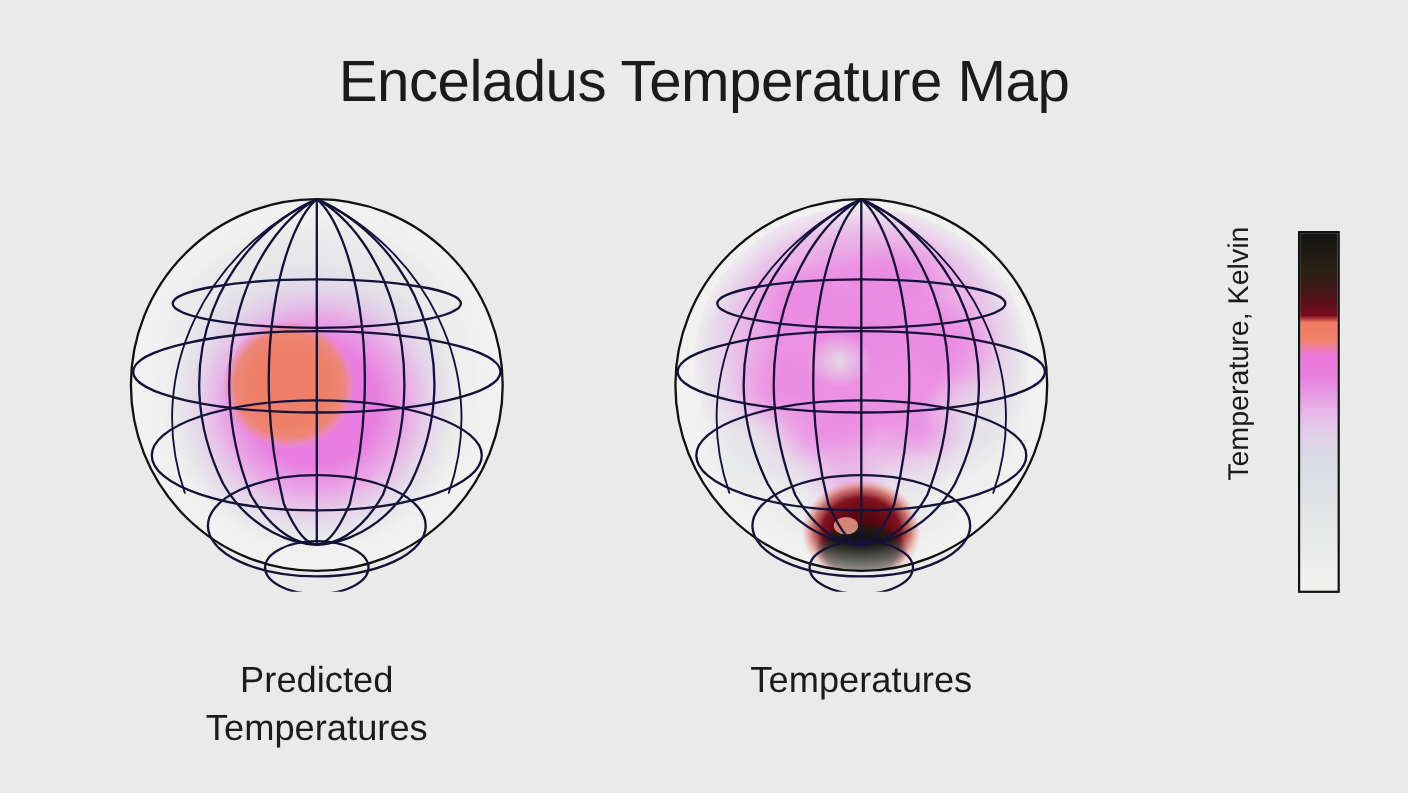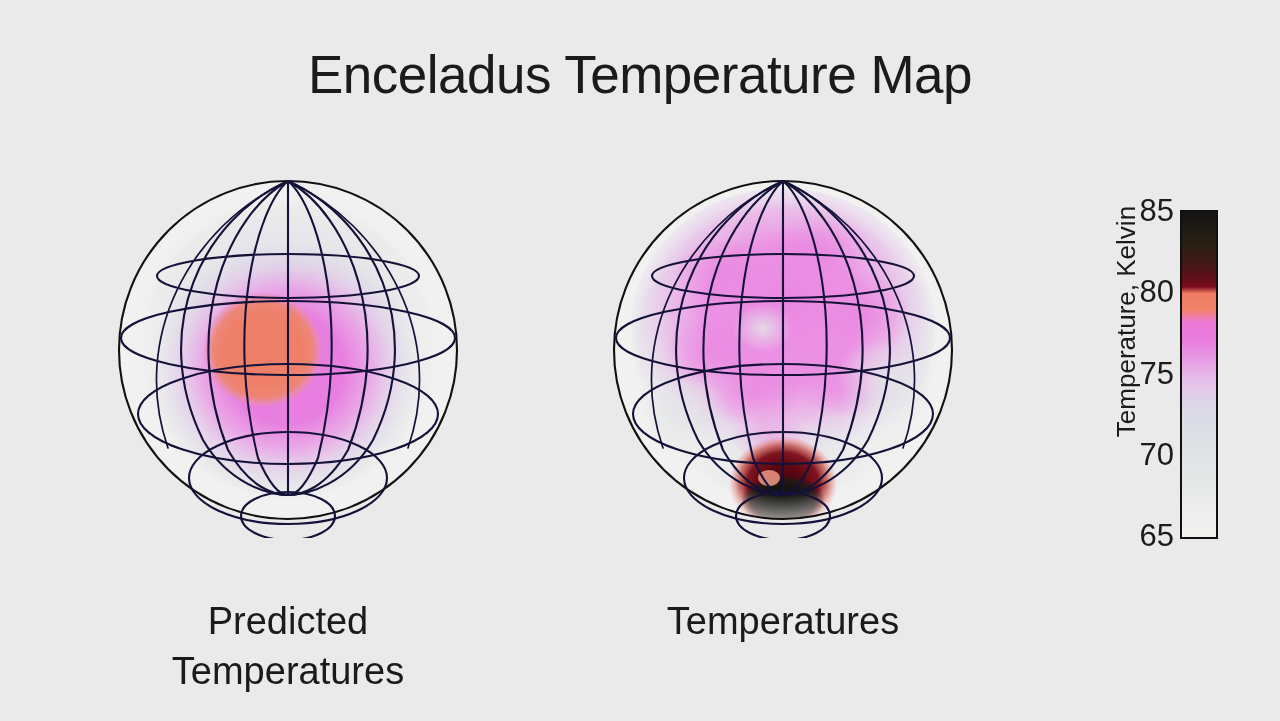--- a/index.html
+++ b/index.html
@@ -20,21 +20,21 @@
     letter-spacing:-0.5px;line-height:1;
     white-space:nowrap;
   }
 
   .globe-panel{position:absolute;top:178px;}
   #panel-predicted{left:108px;width:360px;}
   #panel-observed{left:603px;width:360px;}
 
   .globe-caption{
     position:absolute;top:418px;width:360px;left:0;
-    text-align:center;font-size:38px;color:#1b1b1b;
+    text-align:center;font-size:33px;color:#1b1b1b;
     line-height:1.32;
   }
   .globe-caption span{display:block;}
 
   
   #colorbar-group{position:absolute;left:1068px;top:196px;width:160px;height:360px;}
   #colorbar-axis-title{
     position:absolute;left:-72px;top:110px;
     width:260px;text-align:center;
     transform:rotate(-90deg);
@@ -243,23 +243,16 @@
       </g>
     </svg>
 
     <div class="globe-caption">
       <span>Temperatures</span>
     </div>
   </div>
 
   <div id="colorbar-group">
     <div id="colorbar-axis-title">Temperature, Kelvin</div>
-    <div id="colorbar-ticks">
-        <div class="cb-tick" style="top: 14px;">85</div>
-        <div class="cb-tick" style="top: 95.25px;">80</div>
-        <div class="cb-tick" style="top: 176.5px;">75</div>
-        <div class="cb-tick" style="top: 257.75px;">70</div>
-        <div class="cb-tick" style="top: 339px;">65</div>
-      </div>
     <div id="colorbar-bar" style="background: linear-gradient(rgb(20, 20, 20) 0%, rgb(29, 26, 19) 5%, rgb(42, 32, 20) 10%, rgb(61, 26, 24) 15%, rgb(93, 15, 24) 20%, rgb(122, 10, 28) 23%, rgb(239, 123, 99) 25%, rgb(240, 130, 105) 30%, rgb(237, 120, 216) 34%, rgb(232, 127, 224) 40%, rgb(231, 154, 228) 45%, rgb(231, 182, 232) 50%, rgb(227, 203, 233) 55%, rgb(220, 215, 230) 60%, rgb(218, 221, 230) 65%, rgb(224, 226, 228) 75%, rgb(231, 233, 233) 85%, rgb(242, 242, 240) 100%);"></div>
   </div>
 
 </div>
 
 </body></html>

